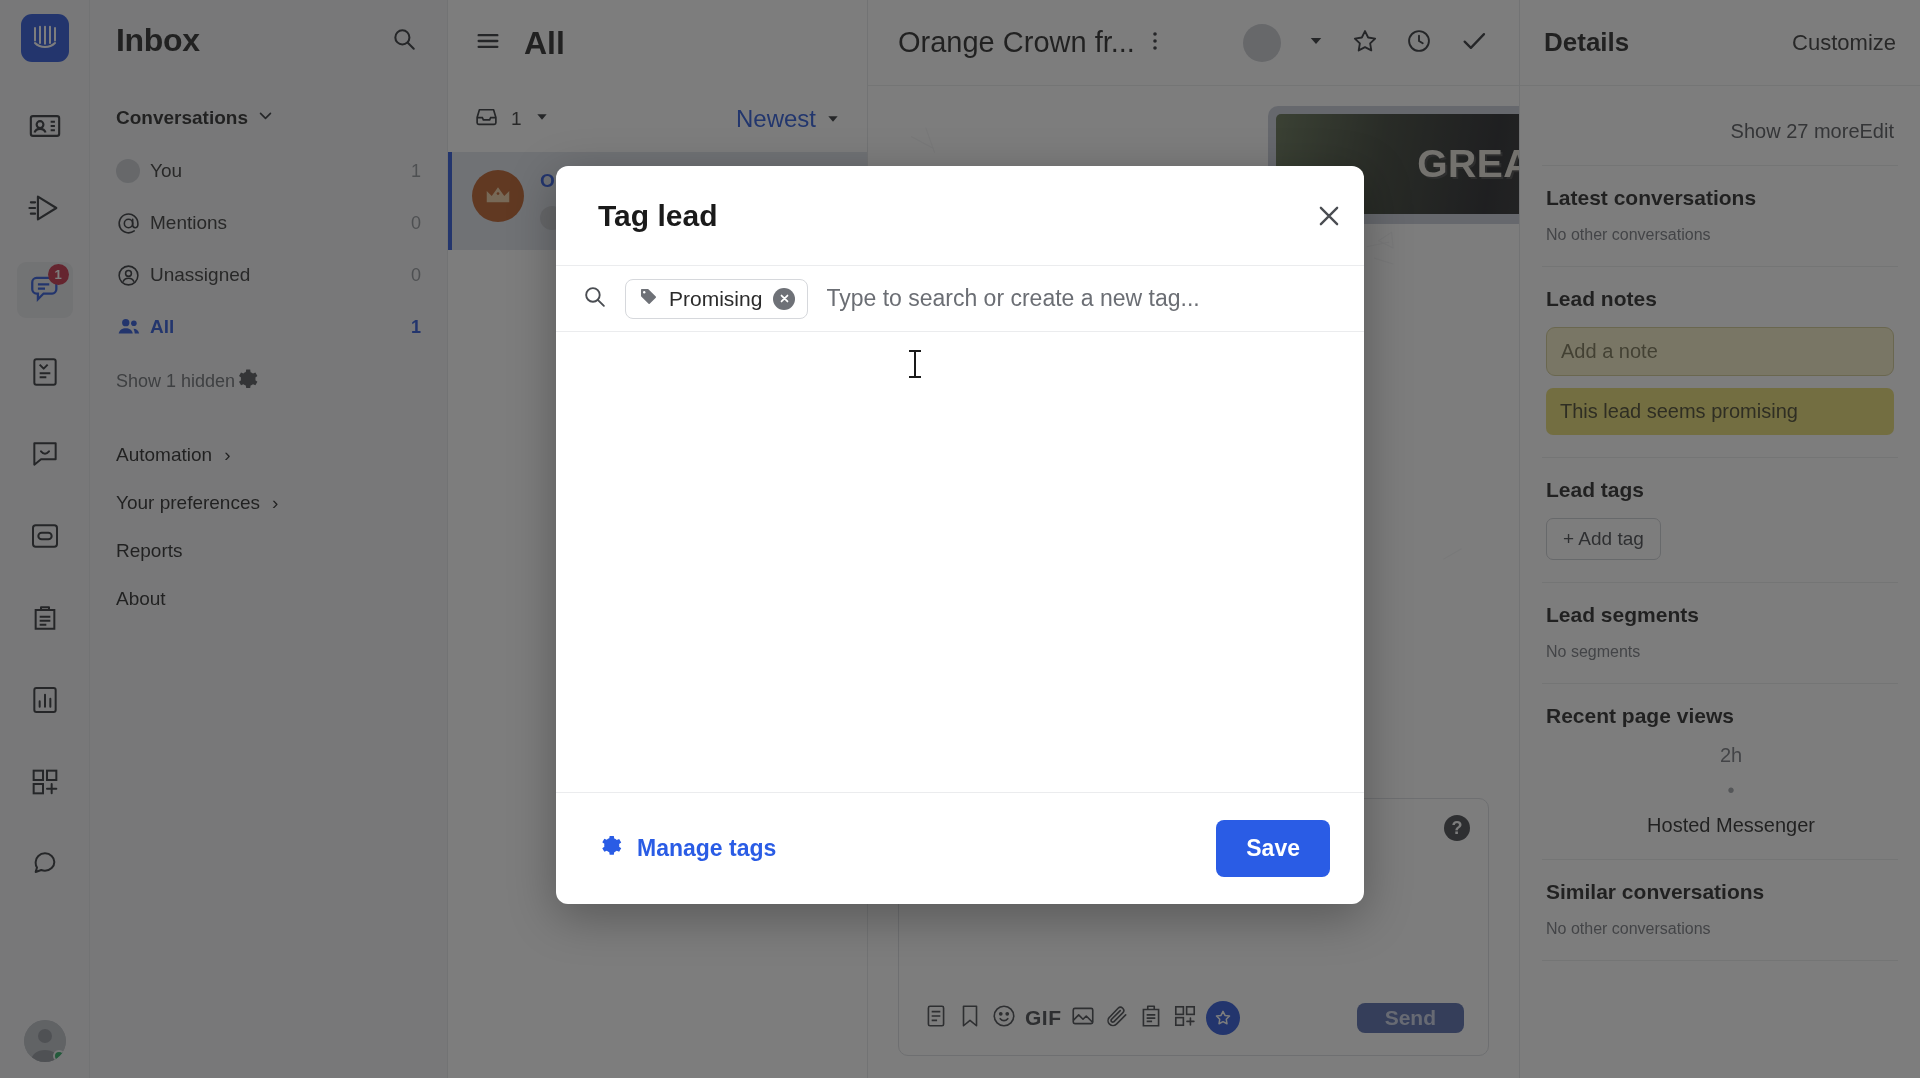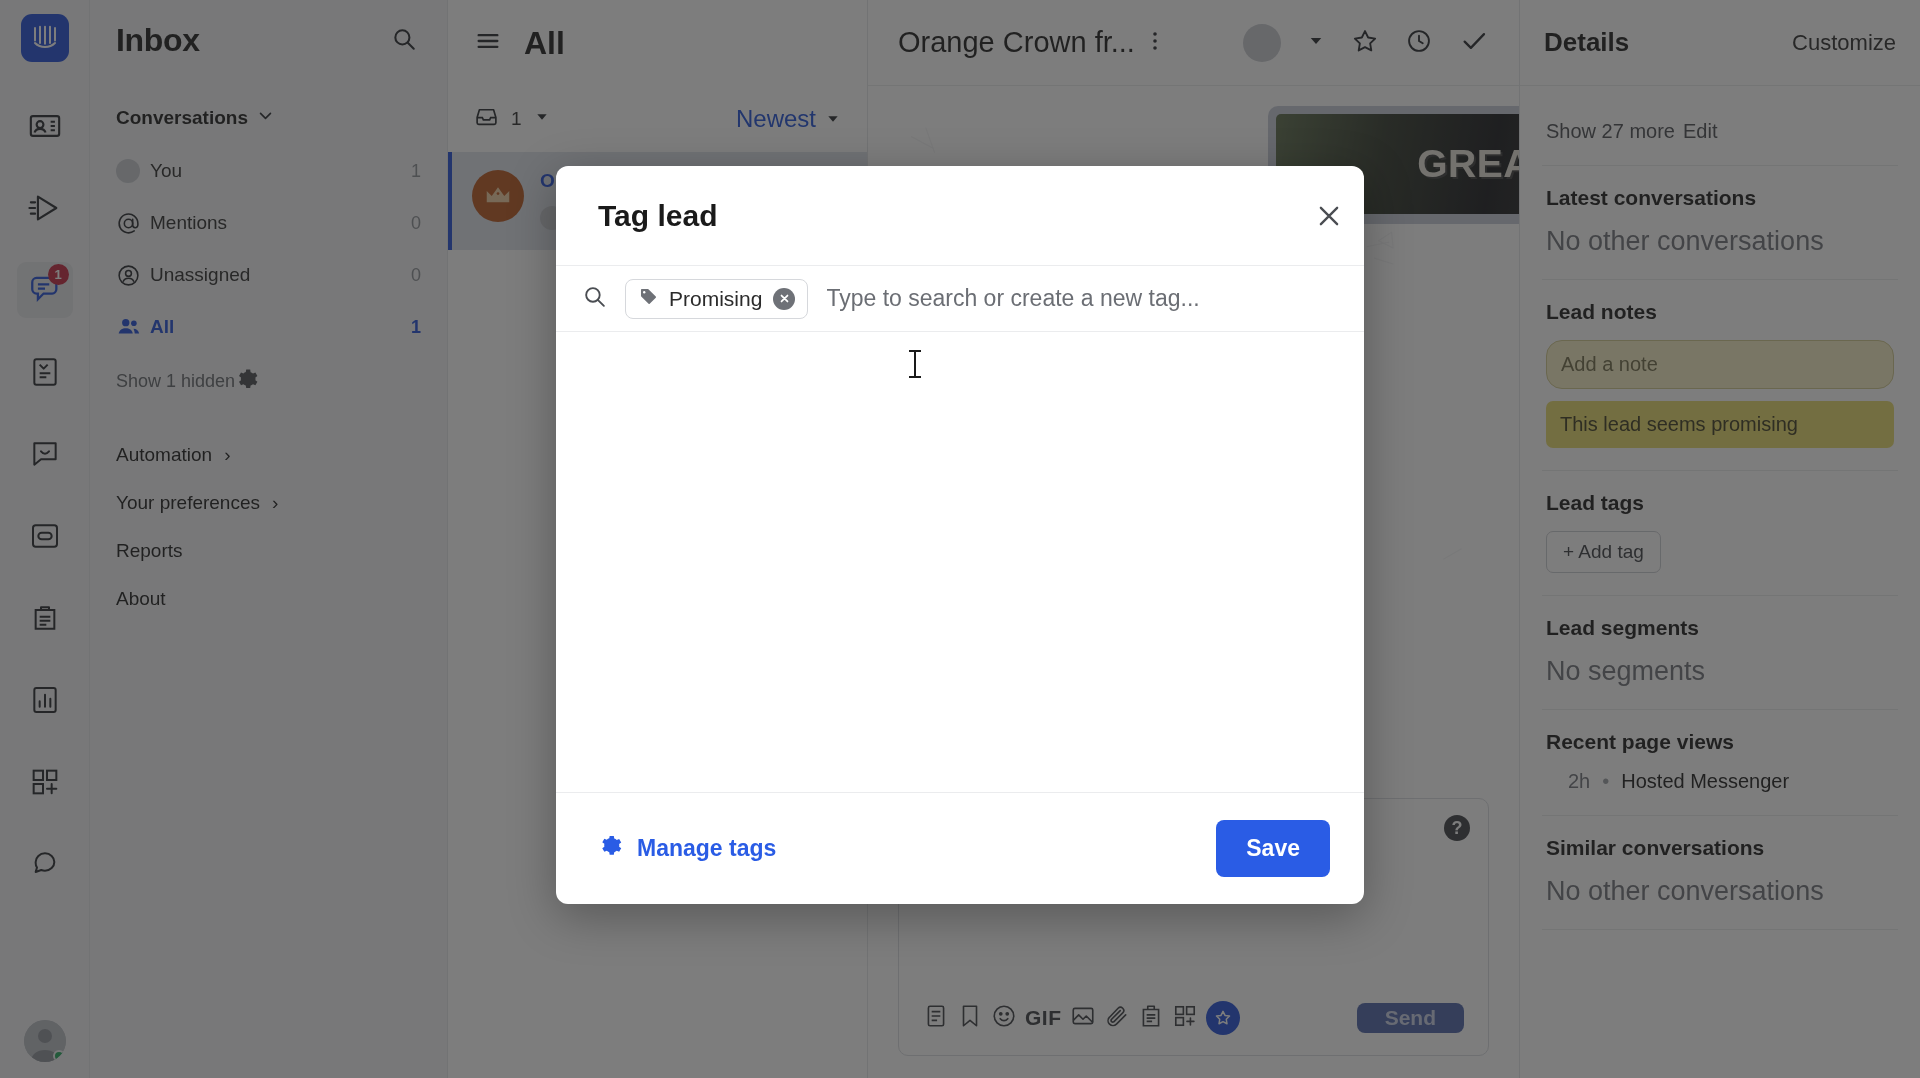--- a/index.html
+++ b/index.html
@@ -239,41 +239,41 @@
     border-bottom: 1px solid #e8eaec;
     padding: 20px 4px 22px 4px;
   }
   .det-card.first { padding-top: 6px; }
   .det-clipped {
     font-size: 19px; color: #4a4d52;
     white-space: nowrap; overflow: hidden;
     height: 14px; margin-bottom: 14px;
   }
   .det-row {
-    display: flex; align-items: center; justify-content: flex-start;
-    font-size: 20px; color: #4a4d52; gap: 8px;
+    display: flex; align-items: center; justify-content: flex-end;
+    font-size: 20px; color: #4a4d52;
   }
   .det-h { font-size: 21px; font-weight: 700; color: #1a1a1a; margin-bottom: 16px; }
-  .det-muted { font-size: 27px; color: #6f7279; }
+  .det-muted { font-size: 16px; color: #6f7279; }
   .note-input {
-    border: 1px solid #cfc78c; border-radius: 16px;
+    border: 1px solid #cfc78c; border-radius: 9px;
     background: #f5eec4; color: #6f6a48;
     font-size: 20px; padding: 12px 14px; margin-bottom: 12px;
   }
   .note-item {
     background: #e6d96a; border-radius: 7px;
     color: #3c3a1f; font-size: 20px; padding: 12px 14px;
   }
   .add-tag-btn {
     display: inline-block;
     border: 1px solid #c9ccd1; border-radius: 7px;
     font-size: 19px; color: #3a3d42;
     padding: 9px 16px; background: #fff;
   }
-  .pv-row { display: flex; align-items: center; gap: 12px; font-size: 20px; padding-left: 22px; }
+  .pv-row { display: flex; align-items: center; gap: 12px; font-size: 20px; padding-left: 22px; flex-direction: column; }
   .pv-time { color: #6f7279; }
   .pv-dot { color: #9a9da3; }
   .pv-name { color: #1a1a1a; }
 
   
   .dim {
     position: absolute; inset: 0;
     background: rgba(38,38,38,0.60);
     z-index: 50;
   }

